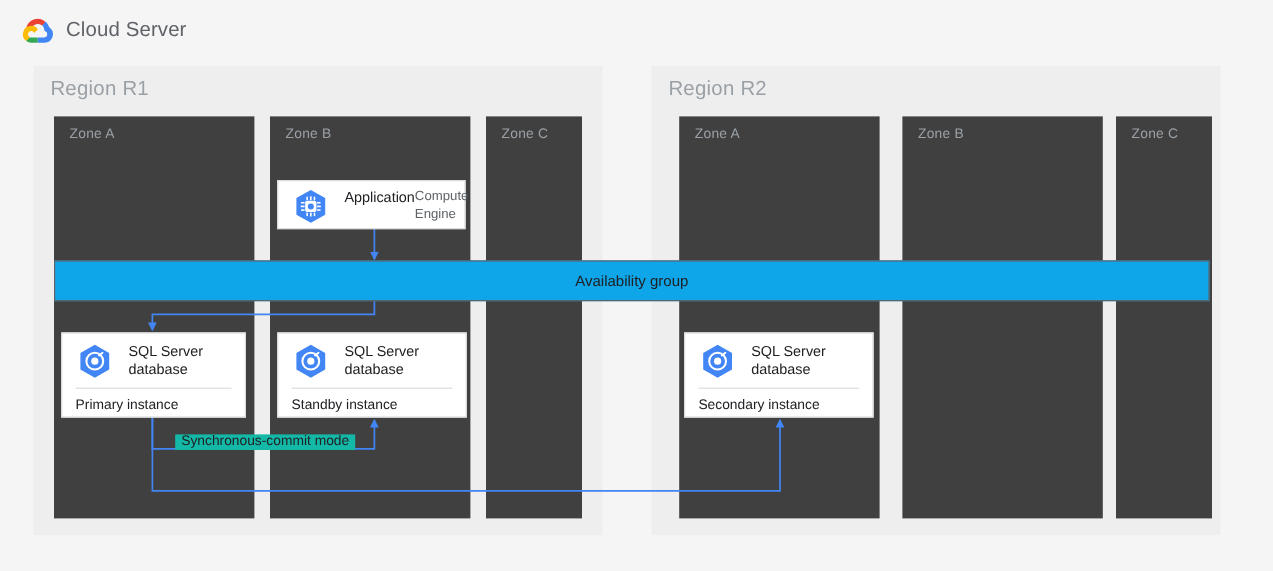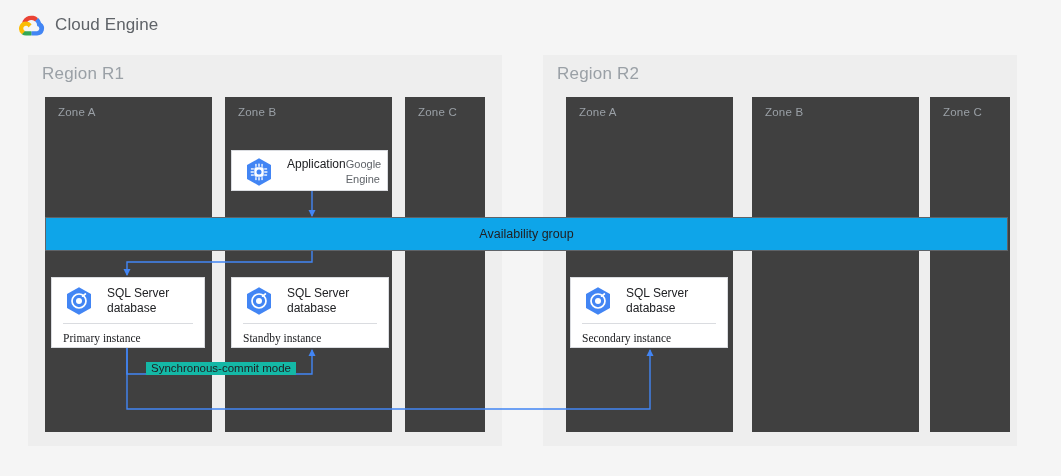--- a/index.html
+++ b/index.html
@@ -109,21 +109,20 @@
   .card-divider {
     height: 1px;
     background: #dadce0;
     margin: 0 11px;
   }
   .card-footer {
     font-size: 11.5px;
     color: #202124;
     padding: 7px 1px 0 11px;
     line-height: 14px;
-    font-family: Liberation Serif, serif;
   }
 
   
   .ag-bar {
     position: absolute;
     background: #0ea5e9;
     border: 1px solid #5f6368;
     box-sizing: border-box;
     display: flex;
     align-items: center;
@@ -160,21 +159,21 @@
 
   <div class="brand">
     <span class="brand-logo">
       <svg viewBox="0 0 34 28" width="28" height="24" aria-hidden="true">
         <path d="M20.4 9.3h.9l2.6-2.6.1-1.1A11.7 11.7 0 0 0 4.9 11.3a1.4 1.4 0 0 1 .9-.1l5.2-.8s.3-.4.4-.4a6.5 6.5 0 0 1 8.9-.7z" fill="#ea4335"></path>
         <path d="M28 11.3a11.7 11.7 0 0 0-3.5-5.7l-3.7 3.7a6.5 6.5 0 0 1 2.4 5.1v.7a3.3 3.3 0 0 1 0 6.5h-6.5l-.6.7v3.9l.6.6h6.5A8.5 8.5 0 0 0 28 11.3z" fill="#4285f4"></path>
         <path d="M9.7 26.8h6.5v-5.2H9.7a3.2 3.2 0 0 1-1.3-.3l-.9.3-2.6 2.6-.2.9a8.4 8.4 0 0 0 5 1.7z" fill="#34a853"></path>
         <path d="M9.7 9.8a8.5 8.5 0 0 0-5 15.3l3.8-3.8a3.3 3.3 0 1 1 4.3-4.3l3.8-3.8a8.4 8.4 0 0 0-6.9-3.4z" fill="#fbbc05"></path>
       </svg>
     </span>
-    <span class="brand-text"><span class="g">Cloud</span> <span>Engine</span></span>
+    <span class="brand-text"><span class="g">Cloud</span> <span>Server</span></span>
   </div>
 
   <div class="region" style="left:28px; top:55px; width:474px; height:391px;">
     <span class="region-label">Region R1</span>
   </div>
   <div class="zone" style="left:45px; top:97px; width:167px; height:335px;">
     <span class="zone-label">Zone A</span>
   </div>
   <div class="zone" style="left:225px; top:97px; width:167px; height:335px;">
     <span class="zone-label">Zone B</span>
@@ -244,21 +243,21 @@
             <rect x="7.9" y="12.3" width="2.9" height="1.3"></rect>
             <rect x="7.9" y="18.4" width="2.9" height="1.3"></rect>
             <rect x="21.2" y="15.3" width="3.2" height="1.4"></rect>
             <rect x="21.2" y="12.3" width="2.9" height="1.3"></rect>
             <rect x="21.2" y="18.4" width="2.9" height="1.3"></rect>
           </g>
         </svg>
       </span>
       <span class="card-titles">
         <span class="card-title">Application</span>
-        <span class="card-sub">Google Engine</span>
+        <span class="card-sub">Compute Engine</span>
       </span>
     </div>
   </div>
 
   <div class="ag-bar" style="left:45px; top:217px; width:963px; height:34px;">
     <span class="ag-label">Availability group</span>
   </div>
 
   <div class="card" style="left:51px; top:277px; width:154px; height:71px;">
     <div class="card-top" style="height:45px;">

